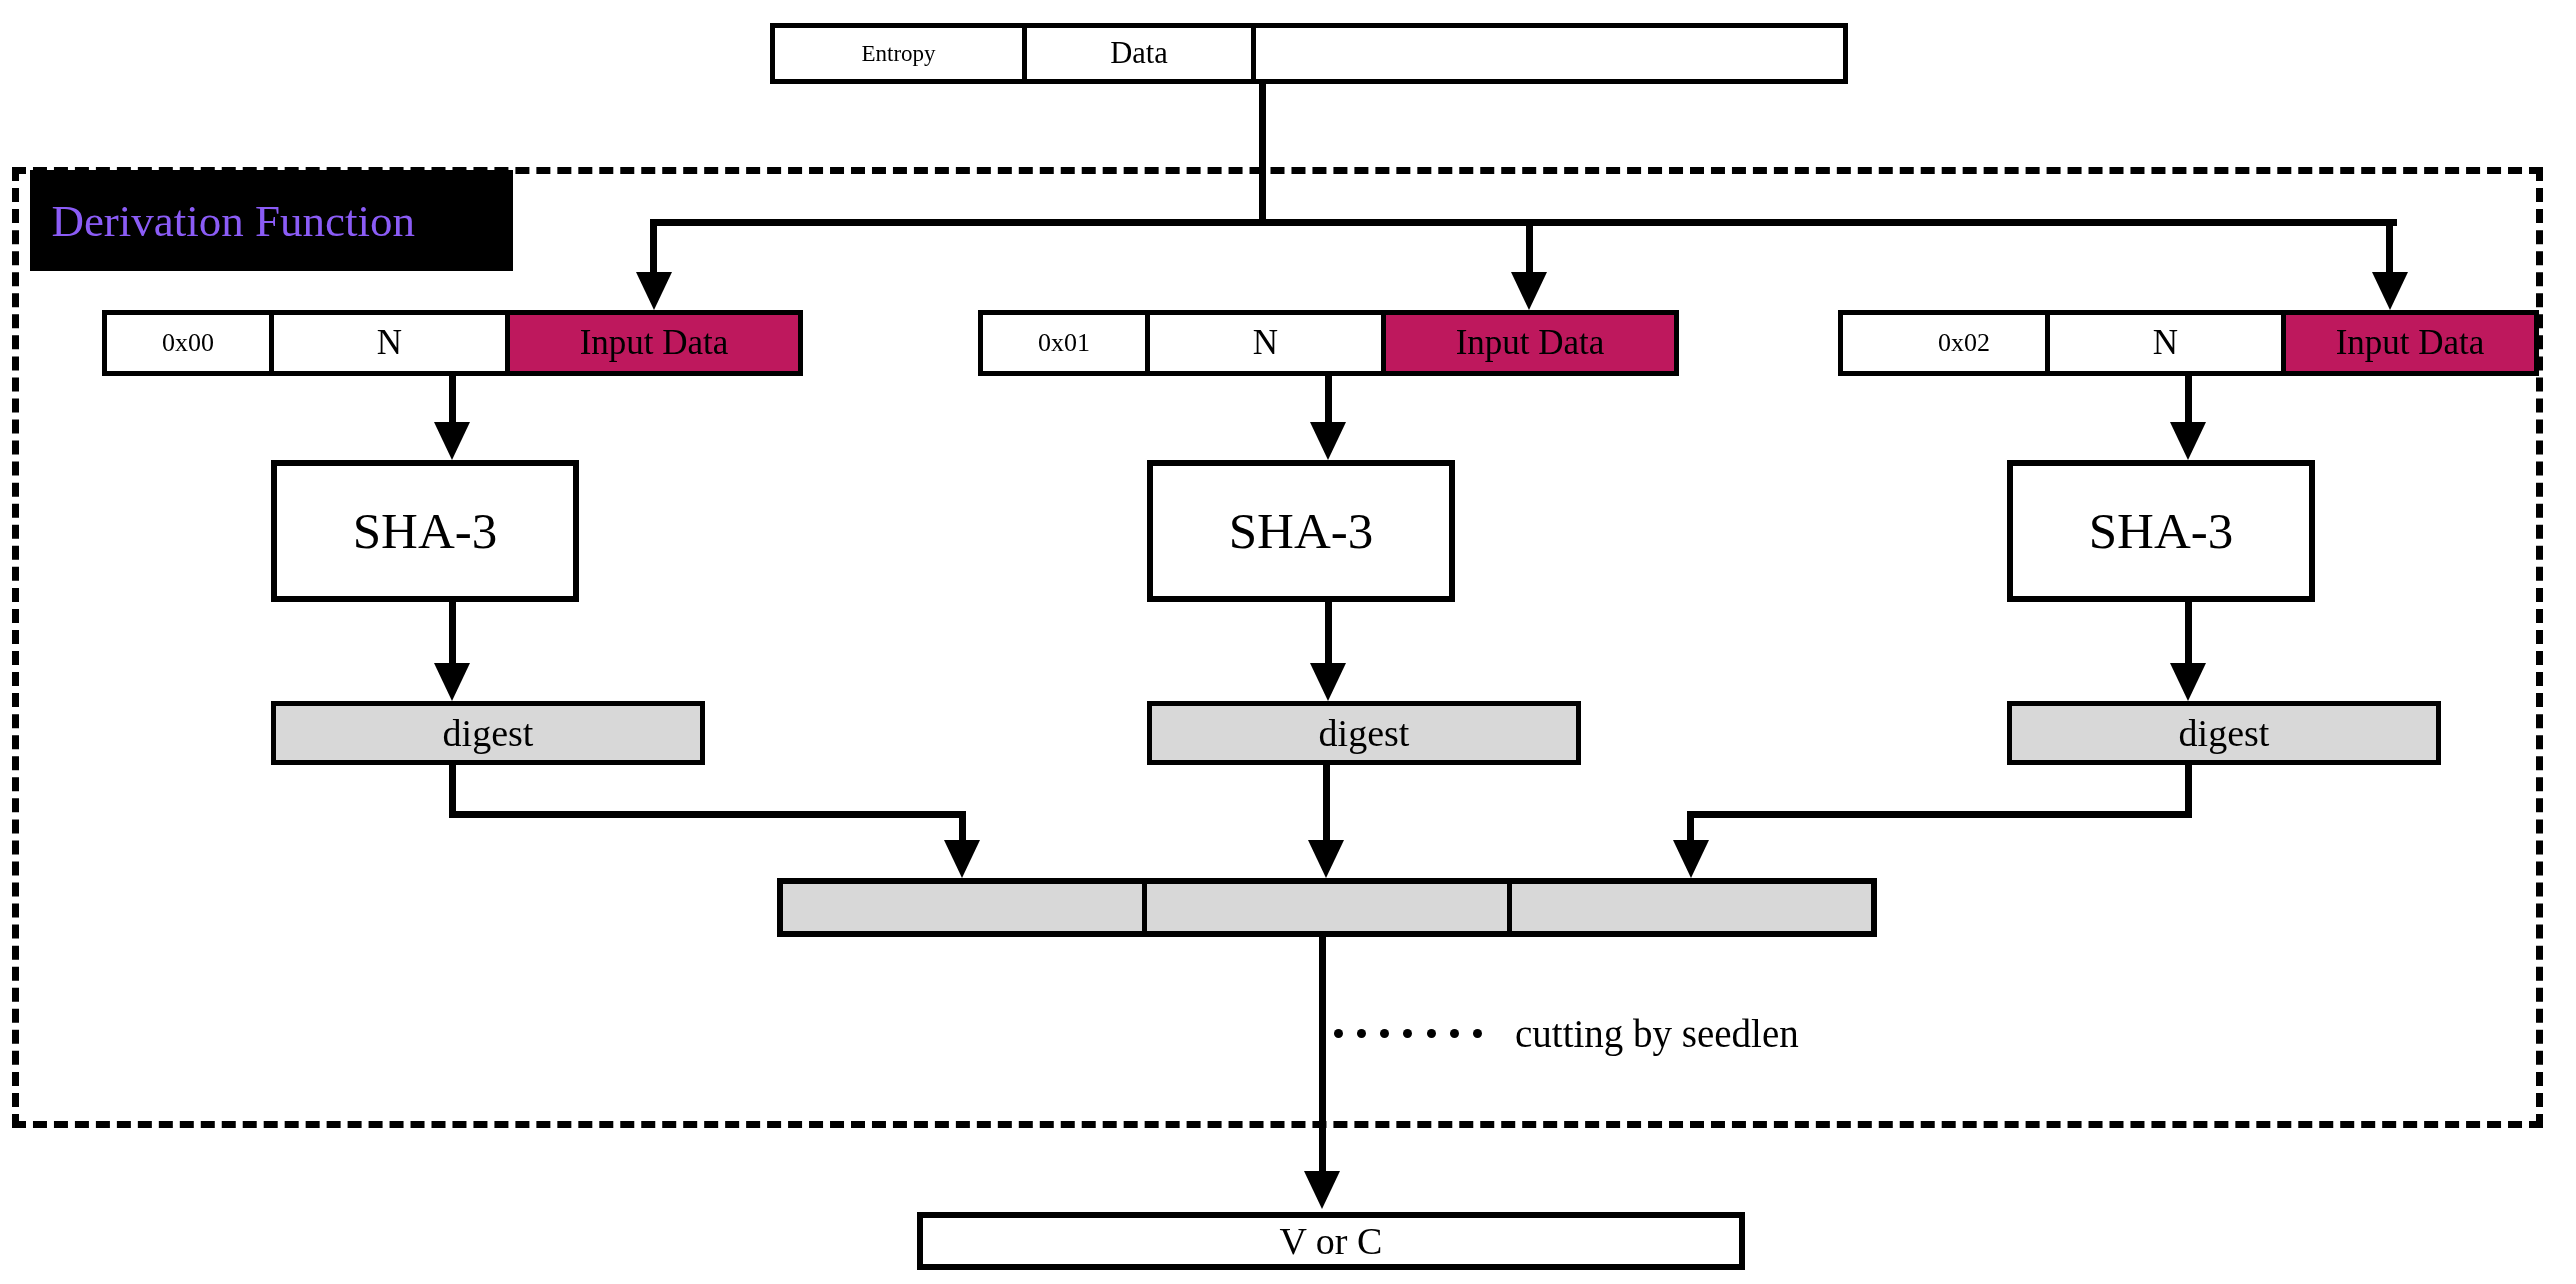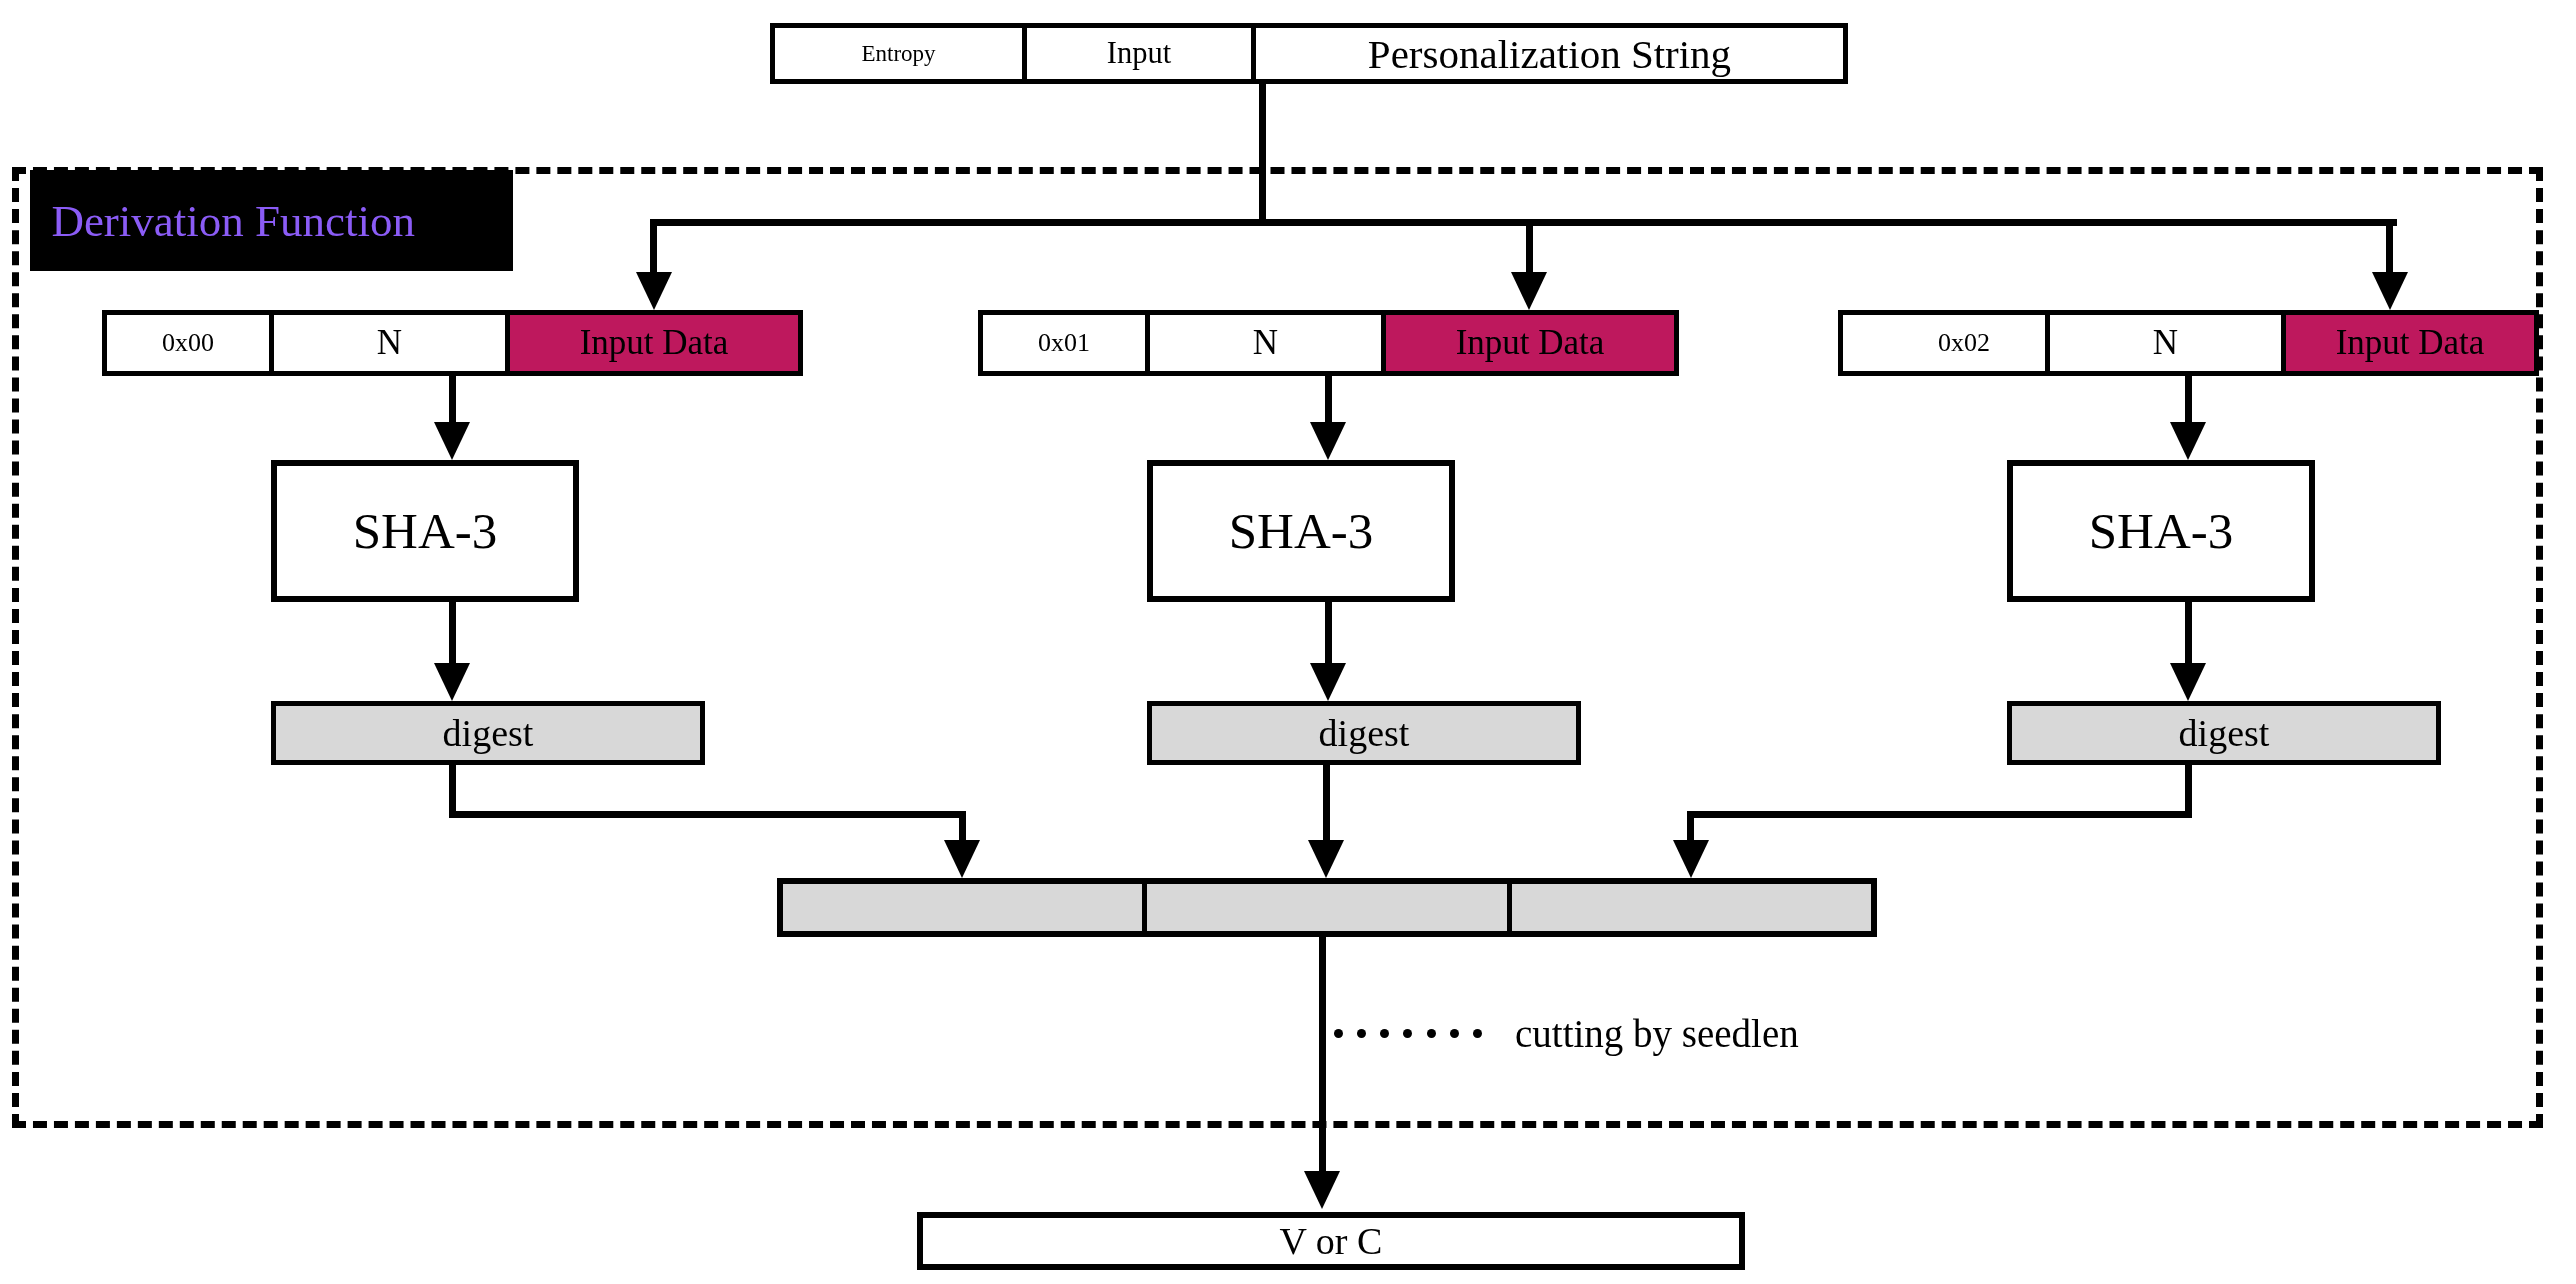--- a/index.html
+++ b/index.html
@@ -55,26 +55,23 @@
 <body>
 
 <div id="canvas">
 
   <div class="frame" id="topbox">
     <div class="cell c1">
       <span>Entropy</span>
     </div>
     <div class="vdiv"></div>
     <div class="cell c2">
-      <span>Input</span>
-    </div>
-    <div class="vdiv"></div>
-    <div class="cell c3">
-      <span>Personalization String</span>
-    </div>
+      <span>Data</span>
+    </div>
+    <div class="vdiv"></div>
   </div>
 
   <div class="vl" style="left:1259px;top:82px;width:6.6px;height:143px;"></div>
 
   <div id="dashed"></div>
   <div id="dflabel">
     <span>Derivation Function</span>
   </div>
 
   <div class="hl" style="left:654px;top:219px;width:1743px;height:6.6px;"></div>

